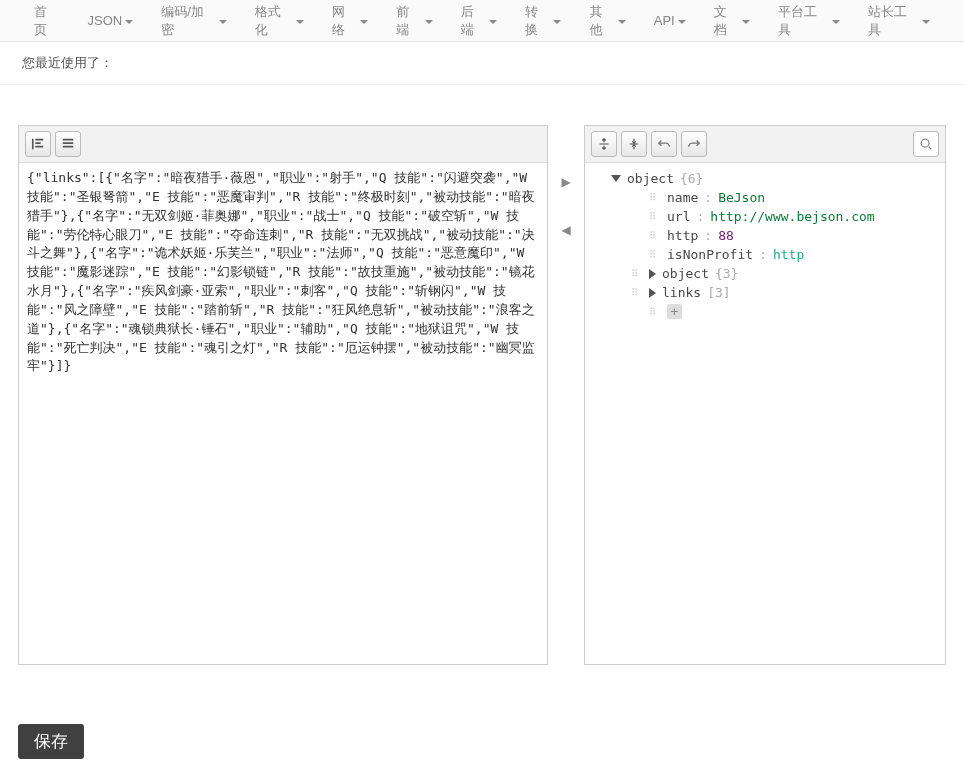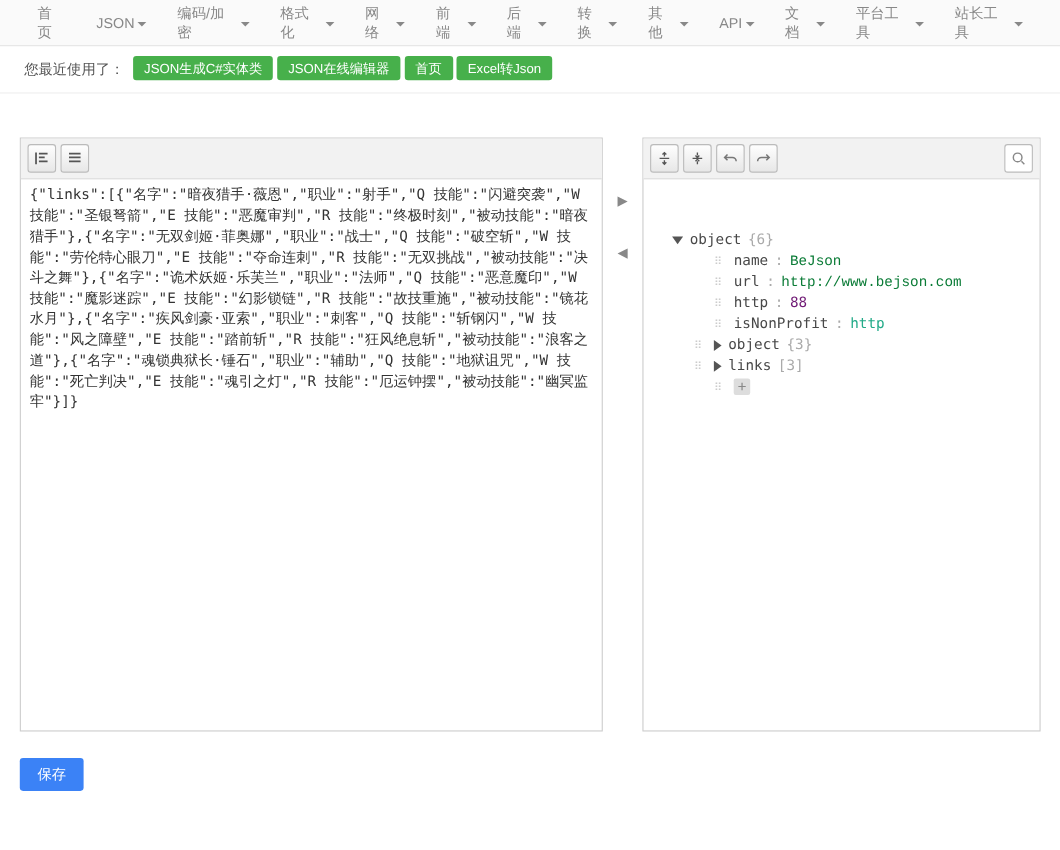--- a/index.html
+++ b/index.html
@@ -55,21 +55,21 @@
 }
 .panel {
   border: 1px solid #ccc;
   background: #fff;
   flex: 1;
   min-width: 0;
   display: flex;
   flex-direction: column;
 }
 .left-panel { flex: 0 0 530px; }
-.right-panel { flex: 1; gap: 40px; }
+.right-panel { flex: 1; }
 .toolbar {
   background: #f2f2f2;
   border-bottom: 1px solid #ddd;
   padding: 5px 6px;
   display: flex;
   gap: 4px;
   align-items: center;
 }
 .tool-btn {
   width: 26px; height: 26px;
@@ -146,44 +146,45 @@
   border-left: 5px solid transparent;
   border-right: 5px solid transparent;
   border-top: 7px solid #555;
 }
 .tog.right {
   border-top: 5px solid transparent;
   border-bottom: 5px solid transparent;
   border-left: 7px solid #555;
 }
 .tree-key { color: #484848; }
-.tree-str { color: #0a7b36; font-family: Liberation Mono, monospace; }
+.tree-str { color: #0a7b36; }
 .tree-num { color: #701a75; }
 .tree-bool { color: #2a8; }
 .meta { color: #aaa; }
 .plus-box {
   width: 15px; height: 15px;
   background: #ddd;
   color: #888;
   display: flex;
   align-items: center;
   justify-content: center;
   font-size: 13px;
   border-radius: 2px;
 }
 .panels-height { height: 540px; }
 .bottom-bar { padding: 14px 18px; }
 .save-btn {
-  background: #3b82f6;
+  background: #404040;
   color: #fff;
   border: none;
   padding: 6px 16px;
   border-radius: 3px;
   cursor: pointer;
-  font-size: 13px;
+  font-size: 17px;
+  margin-top: 35px;
 }
 </style>
 </head>
 <body>
 
 <div class="navbar" id="navbar">
     <div class="nav-item">首页</div>
     <div class="nav-item">JSON<span class="caret"></span></div>
     <div class="nav-item">编码/加密<span class="caret"></span></div>
     <div class="nav-item">格式化<span class="caret"></span></div>
@@ -193,21 +194,20 @@
     <div class="nav-item">转换<span class="caret"></span></div>
     <div class="nav-item">其他<span class="caret"></span></div>
     <div class="nav-item">API<span class="caret"></span></div>
     <div class="nav-item">文档<span class="caret"></span></div>
     <div class="nav-item">平台工具<span class="caret"></span></div>
     <div class="nav-item">站长工具<span class="caret"></span></div>
   </div>
 
 <div class="recent-bar">
   <span>您最近使用了：</span>
-  <span id="recent-tags"><span class="tag-btn">JSON生成C#实体类</span> <span class="tag-btn">JSON在线编辑器</span> <span class="tag-btn">首页</span> <span class="tag-btn">Excel转Json</span> </span>
 </div>
 
 <div class="workspace">
   <div class="panel left-panel panels-height">
     <div class="toolbar">
       <div class="tool-btn">
         <svg viewBox="0 0 16 16">
             <path d="M2 2v12M5 3h9M5 7h6M5 11h9" stroke="#555" stroke-width="1.8" fill="none"></path>
           </svg>
       </div>

